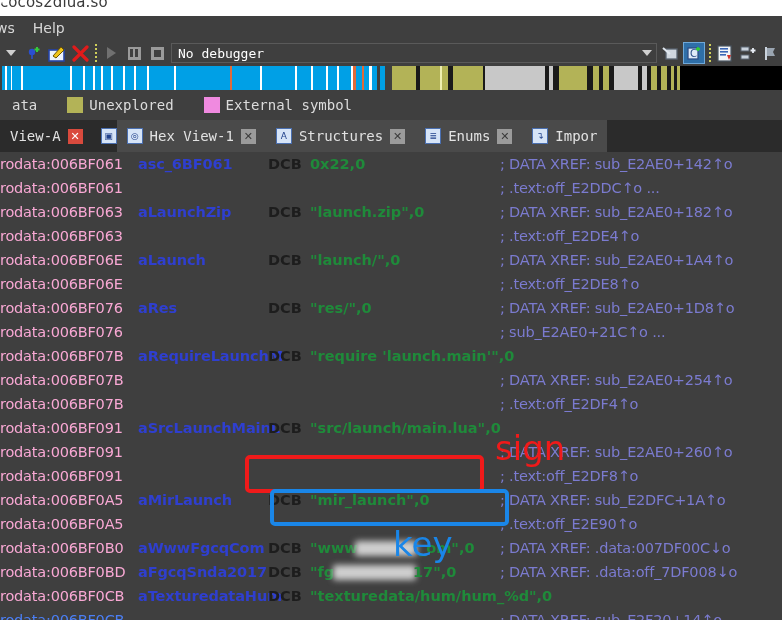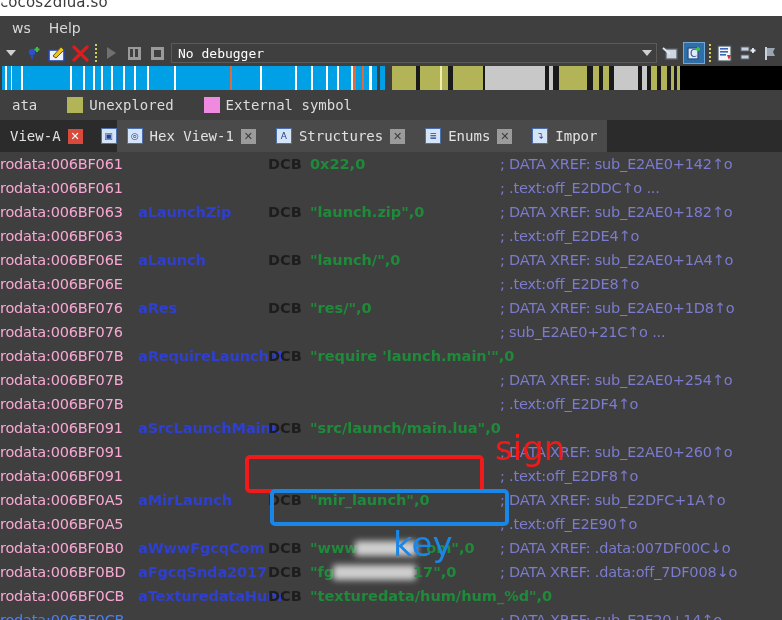--- a/index.html
+++ b/index.html
@@ -21,21 +21,21 @@
     position: absolute; left: 0; top: -7px;
     font-family: "DejaVu Sans", sans-serif;
     font-size: 15px; color: #3a3a3a; white-space: nowrap;
     letter-spacing: 0.1px;
   }
 
   
   .menubar {
     position: absolute; left: 0; top: 16px; width: 782px; height: 24px;
     background: #3f3f3f;
-    display: flex; align-items: center; padding-left: 16px;
+    display: flex; align-items: center;
   }
   .menu-item {
     font-size: 14px; color: #d8d8d8; padding: 2px 9px;
     font-family: "DejaVu Sans", sans-serif; white-space: nowrap;
   }
   .menu-item:first-child { padding-left: 0; margin-left: -4px; }
 
   
   .toolbar {
     position: absolute; left: 0; top: 40px; width: 782px; height: 26px;
@@ -401,20 +401,21 @@
       </div>
       <div class="tab active">
         <span class="tab-icon">↴</span>
         <span class="tab-label">Impor</span>
       </div>
     </div>
 
   <div class="listing" id="listing">
       <div class="line">
         <span class="addr">rodata:006BF061</span>
+        <span class="lbl" style="left: 138px;">asc_6BF061</span>
         <span class="op" style="left: 268px;">DCB</span>
         <span class="operand" style="left: 310px; color: rgb(31, 138, 58);">0x22,0</span>
         <span class="cmt">; DATA XREF: sub_E2AE0+142↑o</span>
       </div>
       <div class="line">
         <span class="addr">rodata:006BF061</span>
         <span class="cmt">; .text:off_E2DDC↑o ...</span>
       </div>
       <div class="line">
         <span class="addr">rodata:006BF063</span>

